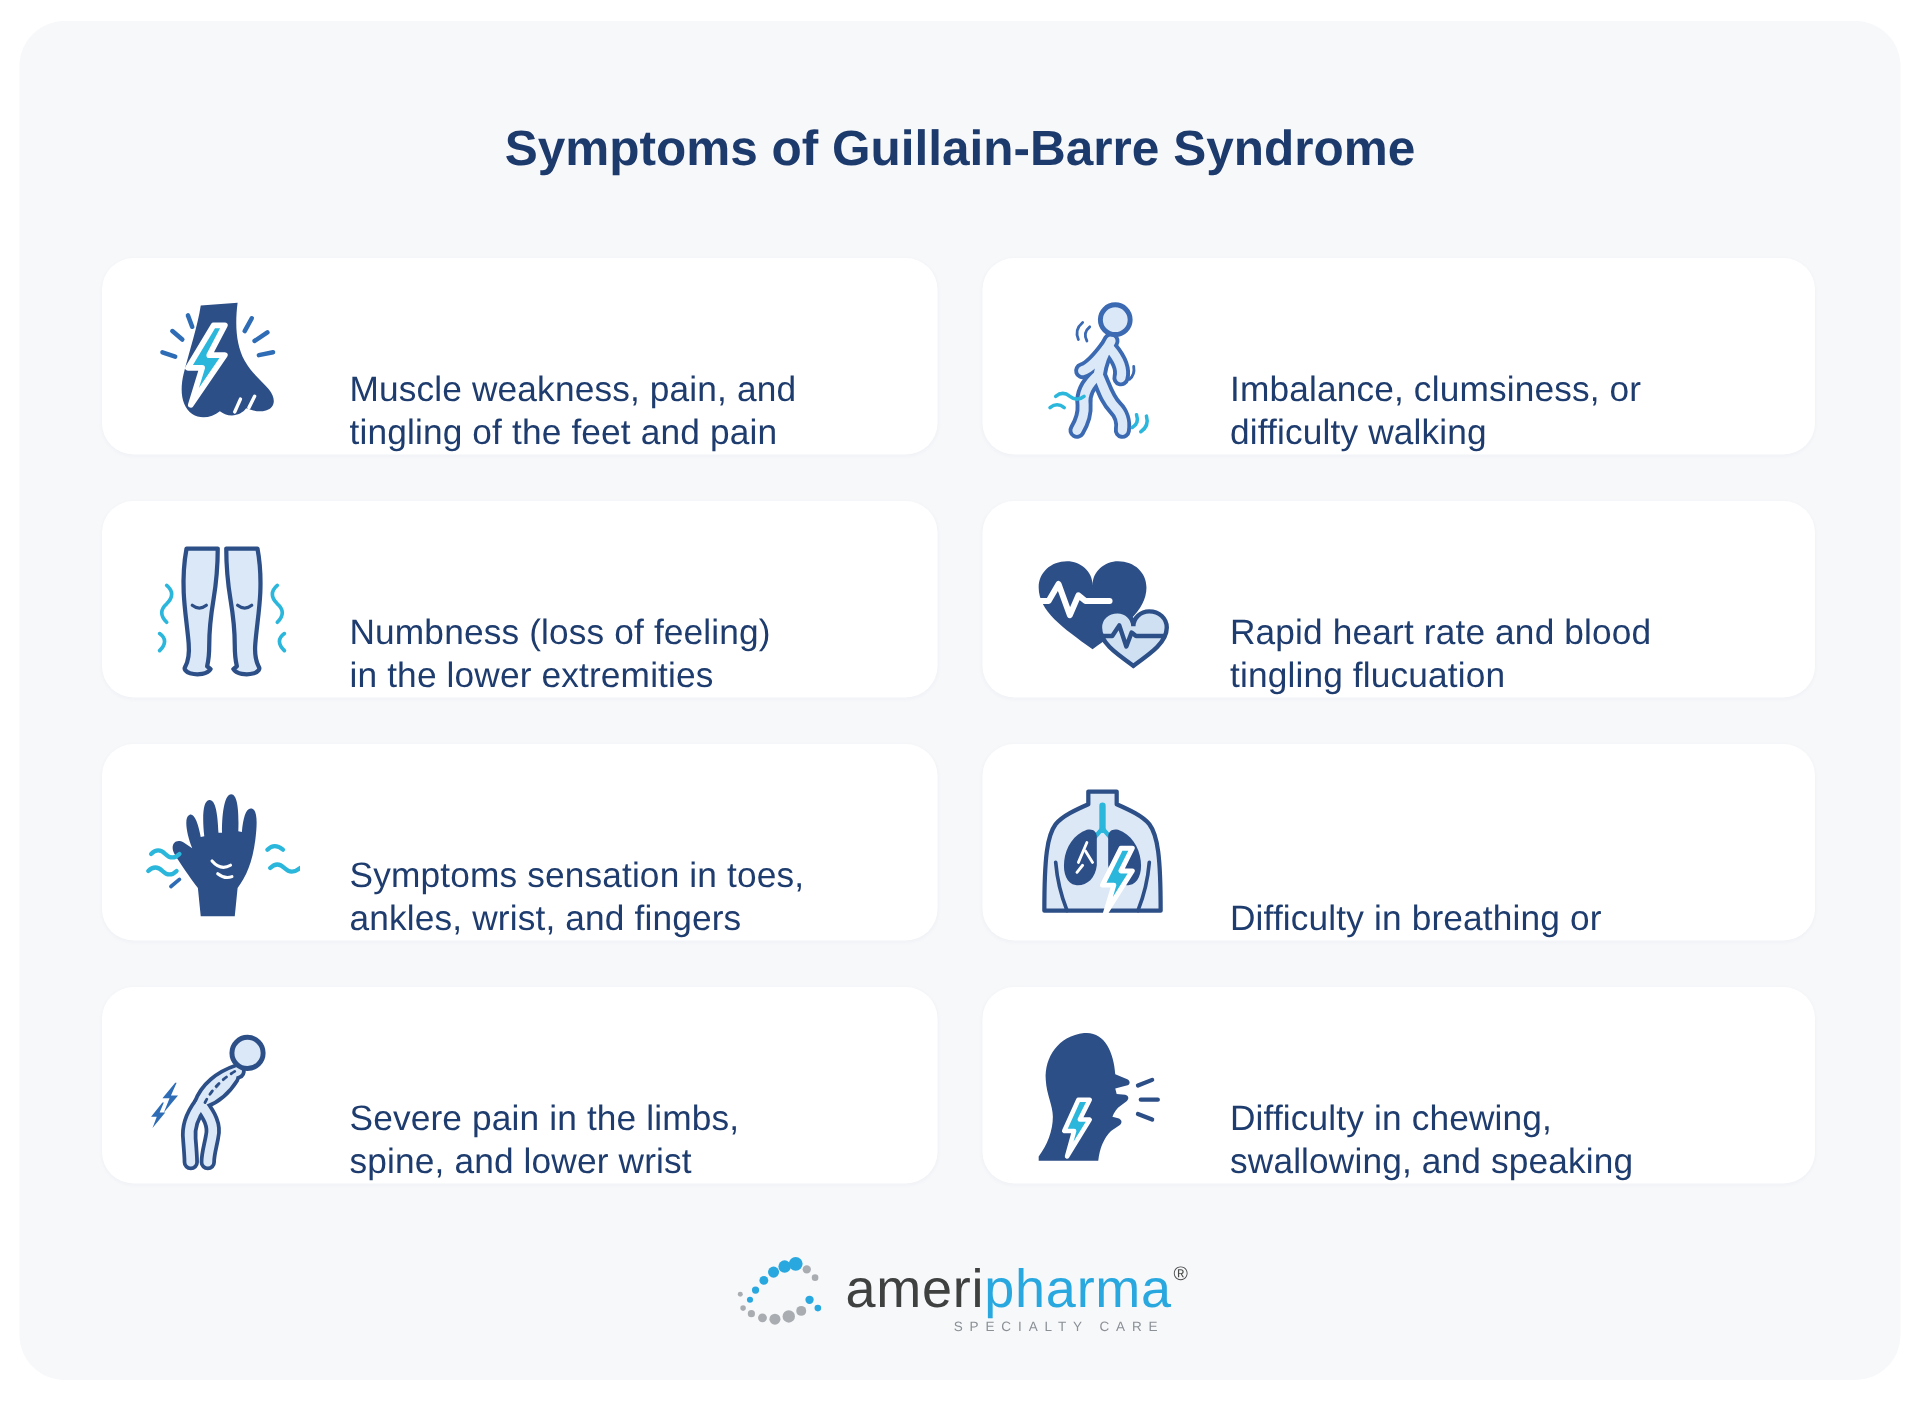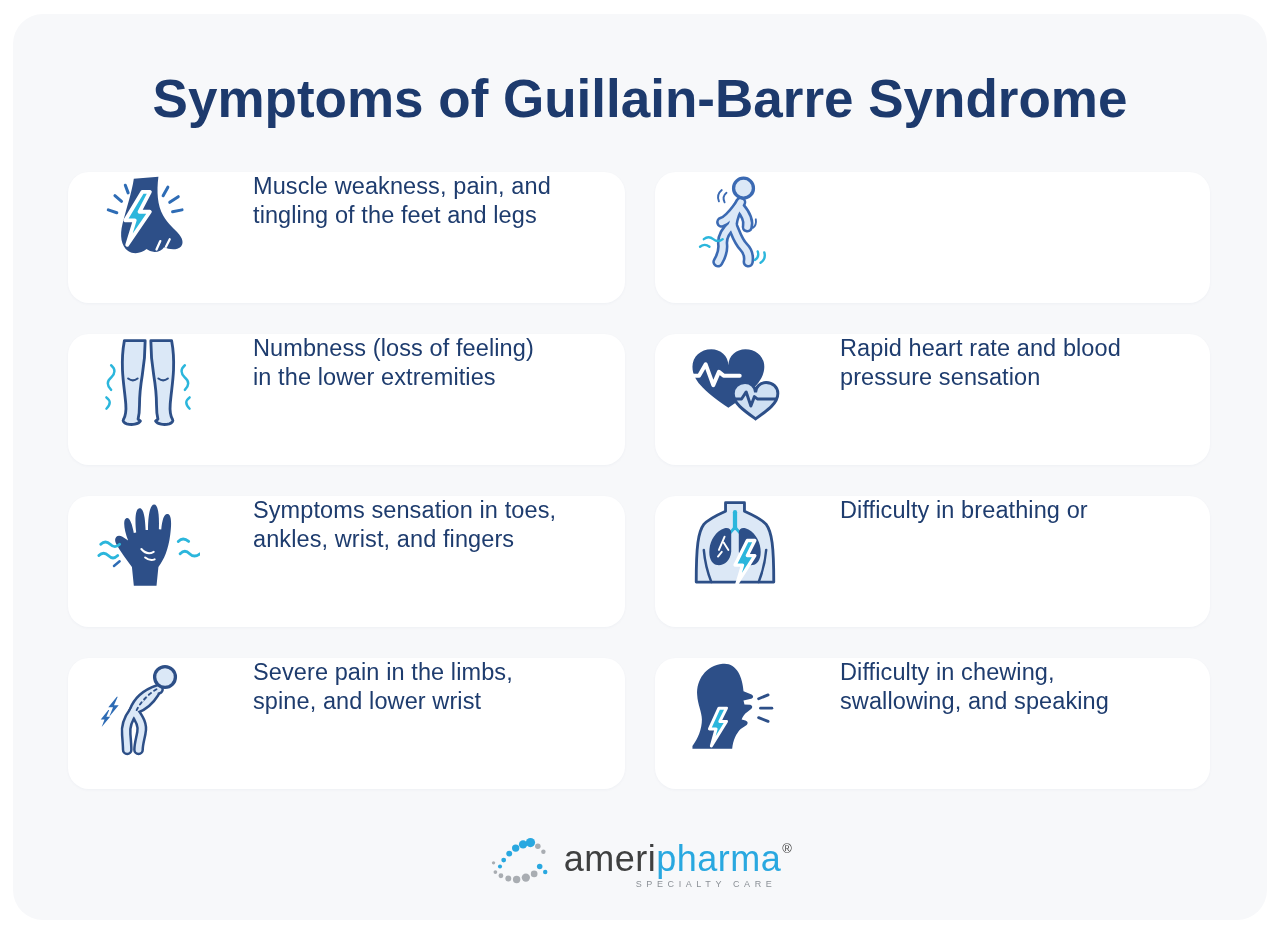--- a/index.html
+++ b/index.html
@@ -6,32 +6,31 @@
   body{
     width:1280px;height:934px;background:#ffffff;position:relative;
     font-family:"Liberation Sans", sans-serif;overflow:hidden;
   }
   .panel{
     position:absolute;left:13px;top:14px;width:1254px;height:906px;
     background:#f7f8fa;border-radius:30px;
   }
   h1.title{
     position:absolute;left:0;top:76px;width:100%;margin:0;
-    text-align:center;font-size:53px;line-height:46px;font-weight:bold;
+    text-align:center;font-size:33px;line-height:46px;font-weight:bold;
     color:#1d3a6d;letter-spacing:0px;
   }
   .grid{
     position:absolute;left:68px;top:172px;width:1142px;
     display:grid;grid-template-columns:557px 555px;column-gap:30px;
     grid-auto-rows:131px;row-gap:31px;
   }
   .card{
-    background:#ffffff;border-radius:21px;display:flex;align-items:flex-start;
+    background:#ffffff;border-radius:21px;display:flex;align-items:flex-end;
     box-shadow:0 1px 3px rgba(30,60,110,0.04);
-    gap:20px;
   }
   .icon-wrap{
     width:106px;height:106px;margin-left:27px;flex:0 0 auto;
     display:flex;align-items:center;justify-content:center;
   }
   .icon-wrap svg{width:104px;height:104px;display:block;}
   .card-text{
     margin-left:32px;font-size:23.5px;line-height:29px;color:#1e3c6e;
     letter-spacing:0.1px;
   }
@@ -73,21 +72,21 @@
         <path fill="#2d4f88" d="M40,6 L66,4 C64,20 65,34 71,45 C76,54 83,59 88,65 C93,71 93,78 86,80 C81,81.5 76,80 72,78.5 C70,81.5 66,83.5 62,83.5 C58.5,83.5 55.5,82 53.5,80.5 C48,85 40,86.5 34,82.5 C26.5,77.5 25,66 28,54 C32,38 38,20 40,6 Z"></path>
         <g stroke="#ffffff" stroke-width="2.4" stroke-linecap="round">
           <line x1="74" y1="78" x2="78" y2="70"></line>
           <line x1="64" y1="81" x2="68" y2="72"></line>
         </g>
         <polygon points="49,20 31,50 41,50 33,76 57,41 46,41 57,20" fill="#2bb6dc" stroke="#ffffff" stroke-width="4" stroke-linejoin="round"></polygon>
       </svg>
     </div>
     <div class="card-text">
       <span>Muscle weakness, pain, and</span>
-      <span>tingling of the feet and legs</span>
+      <span>tingling of the feet and pain</span>
     </div>
   </div>
 
   <div class="card">
     <div class="icon-wrap">
       <svg viewBox="0 0 110 110">
         <g stroke="#3b6ab3" stroke-width="12" stroke-linecap="round" fill="none">
           <path d="M61,31 C56,39 53,47 52,55"></path>
           <path d="M52,55 C45,61 41,68 42,76 C42.5,82 40,89 37,94"></path>
           <path d="M52,55 C56,64 58,72 64,78 C68,82 70,88 69,94"></path>
@@ -106,20 +105,24 @@
           <path d="M46,21 q-5,4 -2,10" stroke="#3b6ab3" stroke-width="2"></path>
           <path d="M41,18 q-6,5 -3,12" stroke="#3b6ab3" stroke-width="2"></path>
           <path d="M74,58 q4,-3 3,-9" stroke="#3b6ab3" stroke-width="2"></path>
           <path d="M22,70 q5,-4 10,0 q5,4 10,0" stroke="#2bb6dc" stroke-width="2.5"></path>
           <path d="M18,78 q5,-4 10,0" stroke="#2bb6dc" stroke-width="2.5"></path>
           <path d="M76,92 q5,-3 3,-9" stroke="#2bb6dc" stroke-width="2.5"></path>
           <path d="M82,95 q6,-4 4,-11" stroke="#2bb6dc" stroke-width="2.5"></path>
         </g>
       </svg>
     </div>
+    <div class="card-text">
+      <span>Imbalance, clumsiness, or</span>
+      <span>difficulty walking</span>
+    </div>
   </div>
 
   <div class="card">
     <div class="icon-wrap">
       <svg viewBox="0 0 110 110">
         <g fill="#dbe8f7" stroke="#2d4f87" stroke-width="3" stroke-linejoin="round">
           <path d="M30,6 L52,6 C52,18 51,30 49,42 C47,54 46,64 46,74 C46,80 45.5,85 44.5,89 L47,91 C45,94.5 38,95.5 32.5,94 C29.5,93 28,91 29,89.5 C31.5,85 32,79 31.5,73 C30.5,61 28.5,49 28,37 C27.5,25 28.5,14 30,6 Z"></path>
           <path d="M80,6 L58,6 C58,18 59,30 61,42 C63,54 64,64 64,74 C64,80 64.5,85 65.5,89 L63,91 C65,94.5 72,95.5 77.5,94 C80.5,93 82,91 81,89.5 C78.5,85 78,79 78.5,73 C79.5,61 81.5,49 82,37 C82.5,25 81.5,14 80,6 Z"></path>
         </g>
         <g fill="none" stroke="#2d4f87" stroke-width="2.2" stroke-linecap="round">
@@ -146,21 +149,21 @@
         <path fill="#2d4f88" d="M48,32 C48,22 39.5,15 30,15 C18.5,15 10,23 10,33.5 C10,50 27,62 48,77 C69,62 86,50 86,33.5 C86,23 77.5,15 66,15 C56.5,15 48,22 48,32 Z"></path>
         <polyline points="2,43 17,43 24,31 32,53 38,39 43,43 60,43" fill="none" stroke="#ffffff" stroke-width="4.2" stroke-linejoin="round" stroke-linecap="round"></polyline>
         <g transform="translate(47,41) scale(0.62)">
           <path fill="#cfe0f3" stroke="#2d4f88" stroke-width="5" d="M48,32 C48,22 39.5,15 30,15 C18.5,15 10,23 10,33.5 C10,50 27,62 48,77 C69,62 86,50 86,33.5 C86,23 77.5,15 66,15 C56.5,15 48,22 48,32 Z"></path>
           <polyline points="12,43 24,43 32,31 40,55 46,39 51,43 82,43" fill="none" stroke="#2d4f88" stroke-width="5" stroke-linejoin="round" stroke-linecap="round"></polyline>
         </g>
       </svg>
     </div>
     <div class="card-text">
       <span>Rapid heart rate and blood</span>
-      <span>pressure sensation</span>
+      <span>tingling flucuation</span>
     </div>
   </div>
 
   <div class="card">
     <div class="icon-wrap">
       <svg viewBox="0 0 110 110">
         <path fill="#2d4f88" stroke-linejoin="round" d="M34,46 C30,36 28,24 32,22.5 C35.5,21 38,28 40,38 L42.5,37.5 C41,24 41.5,12.5 46,12 C50.5,11.5 52,22 52.5,35 L55,35 C55,20 57,8 61.5,8 C66,8 67,20 66.5,34 L69,34.5 C70,24 72,17 76,18 C80,19 80,28 78.5,40 C76.5,56 72,66 66,74 L64,94 L40,94 L38,74 C32,66 25,56 21.5,50 C18,44 22,38.5 28,42 Z"></path>
         <g fill="none" stroke="#ffffff" stroke-width="2.2" stroke-linecap="round">
           <path d="M48,55 q6,7 13,3"></path>
           <path d="M52,64 q5,4 10,2"></path>

